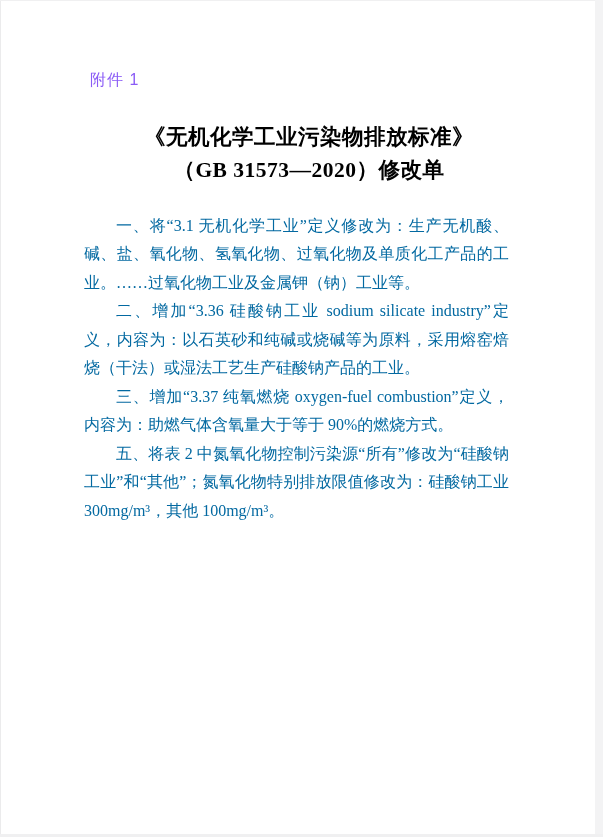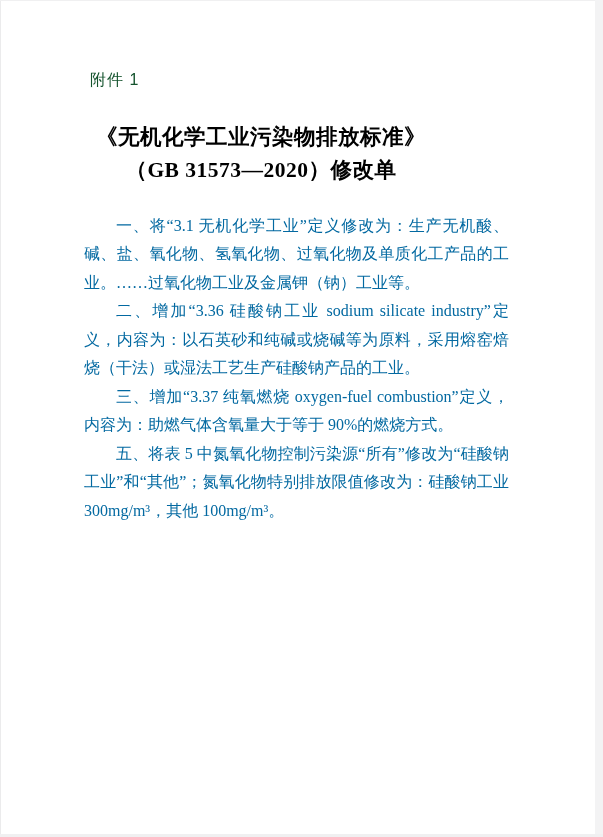--- a/index.html
+++ b/index.html
@@ -41,35 +41,36 @@
     background: #f0f0f1;
   }
 
   .attachment-label {
     position: absolute;
     left: 90px;
     top: 70px;
     font-family: "Liberation Sans", "DejaVu Sans", sans-serif;
     font-size: 16px;
     letter-spacing: 1px;
-    color: #14532d;
+    color: #8b5cf6;
   }
 
   .doc-title {
     position: absolute;
     left: 0;
     top: 121px;
     width: 522px;
     text-align: center;
     font-weight: bold;
     font-size: 21.5px;
     line-height: 33px;
     color: #000000;
     margin: 0;
     letter-spacing: 0.5px;
+    padding-left: 48px;
   }
 
   .doc-body {
     position: absolute;
     left: 84px;
     top: 212px;
     width: 425px;
     font-size: 16px;
     line-height: 28.45px;
     text-align: justify;
@@ -91,21 +92,21 @@
 
   <h1 class="doc-title">
     <div>《无机化学工业污染物排放标准》</div>
     <div>（GB 31573—2020）修改单</div>
   </h1>
 
   <div class="doc-body">
     <p>一、将“3.1 无机化学工业”定义修改为：生产无机酸、碱、盐、氧化物、氢氧化物、过氧化物及单质化工产品的工业。……过氧化物工业及金属钾（钠）工业等。</p>
     <p>二、增加“3.36 硅酸钠工业 sodium silicate industry”定义，内容为：以石英砂和纯碱或烧碱等为原料，采用熔窑焙烧（干法）或湿法工艺生产硅酸钠产品的工业。</p>
     <p>三、增加“3.37 纯氧燃烧 oxygen-fuel combustion”定义，内容为：助燃气体含氧量大于等于 90%的燃烧方式。</p>
-    <p>五、将表 5 中氮氧化物控制污染源“所有”修改为“硅酸钠工业”和“其他”；氮氧化物特别排放限值修改为：硅酸钠工业 300mg/m³，其他 100mg/m³。</p>
+    <p>五、将表 2 中氮氧化物控制污染源“所有”修改为“硅酸钠工业”和“其他”；氮氧化物特别排放限值修改为：硅酸钠工业 300mg/m³，其他 100mg/m³。</p>
   </div>
 
   <div class="edge-left"></div>
   <div class="edge-top"></div>
   <div class="edge-right"></div>
   <div class="edge-bottom"></div>
 
 </div>
 
 </body></html>

